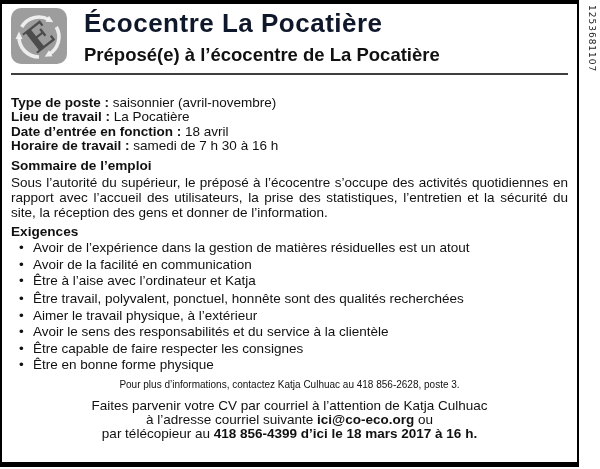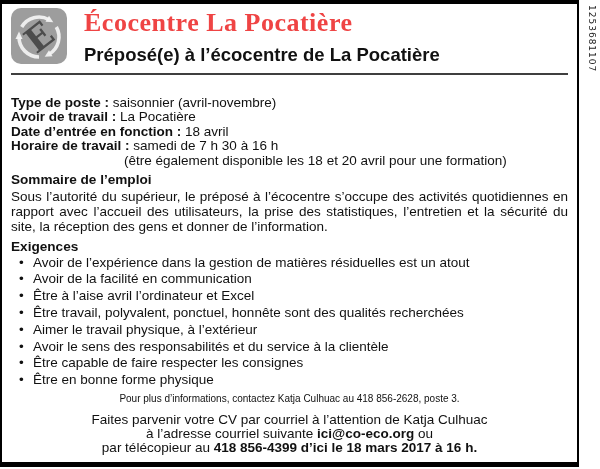--- a/index.html
+++ b/index.html
@@ -19,23 +19,23 @@
     border-width:4px 2px 5px 2px;
     padding:0 9px;
     background:#ffffff;
     overflow:hidden;
   }
   
   .header { display:flex; align-items:flex-start; gap:17px; margin-top:4px; }
   .logo { width:56px; height:56px; flex:0 0 56px; }
   .titles { display:flex; flex-direction:column; min-width:0; }
   .org-name {
-    font-family:Liberation Serif, serif;
+    font-family:Liberation Sans, sans-serif;
     font-weight:600; font-size:26px; line-height:30px;
-    letter-spacing:0.5px; color:#ef4444; white-space:nowrap;
+    letter-spacing:0.5px; color:#0f172a; white-space:nowrap;
   }
   .job-title { font-size:18.5px; font-weight:700; line-height:20px; margin-top:7px; white-space:nowrap; }
   .divider { height:2px; background:#3f3f3f; margin-top:8px; }
   
   .details { margin-top:21px; font-size:13.5px; line-height:14.4px; }
   .detail-line b { font-weight:700; }
   .note { margin-left:113px; }
   
   .section-heading { font-size:13.6px; font-weight:700; line-height:15px; margin-top:4px; }
   .summary { font-size:13.5px; line-height:15.2px; text-align:justify; margin-top:2px; }
@@ -79,34 +79,33 @@
       <div class="titles">
         <div class="org-name">Écocentre La Pocatière</div>
         <div class="job-title">Préposé(e) à l’écocentre de La Pocatière</div>
       </div>
     </div>
 
     <div class="divider"></div>
 
     <div class="details">
       <div class="detail-line"><b>Type de poste :</b> <span>saisonnier (avril-novembre)</span></div>
-      <div class="detail-line"><b>Avoir de travail :</b> <span>La Pocatière</span></div>
+      <div class="detail-line"><b>Lieu de travail :</b> <span>La Pocatière</span></div>
       <div class="detail-line"><b>Date d’entrée en fonction :</b> <span>18 avril</span></div>
       <div class="detail-line"><b>Horaire de travail :</b> <span>samedi de 7 h 30 à 16 h</span></div>
-      <div class="detail-line note">(être également disponible les 18 et 20 avril pour une formation)</div>
     </div>
 
     <div class="section-heading">Sommaire de l’emploi</div>
     <div class="summary">Sous l’autorité du supérieur, le préposé à l’écocentre s’occupe des activités quotidiennes en rapport avec l’accueil des utilisateurs, la prise des statistiques, l’entretien et la sécurité du site, la réception des gens et donner de l’information.</div>
 
     <div class="section-heading">Exigences</div>
     <ul class="bullets">
       <li>Avoir de l’expérience dans la gestion de matières résiduelles est un atout</li>
       <li>Avoir de la facilité en communication</li>
-      <li>Être à l’aise avril l’ordinateur et Excel</li>
+      <li>Être à l’aise avec l’ordinateur et Katja</li>
     </ul>
 
     <ul class="bullets">
       <li>Être travail, polyvalent, ponctuel, honnête sont des qualités recherchées</li>
       <li>Aimer le travail physique, à l’extérieur</li>
       <li>Avoir le sens des responsabilités et du service à la clientèle</li>
       <li>Être capable de faire respecter les consignes</li>
       <li>Être en bonne forme physique</li>
     </ul>
 

